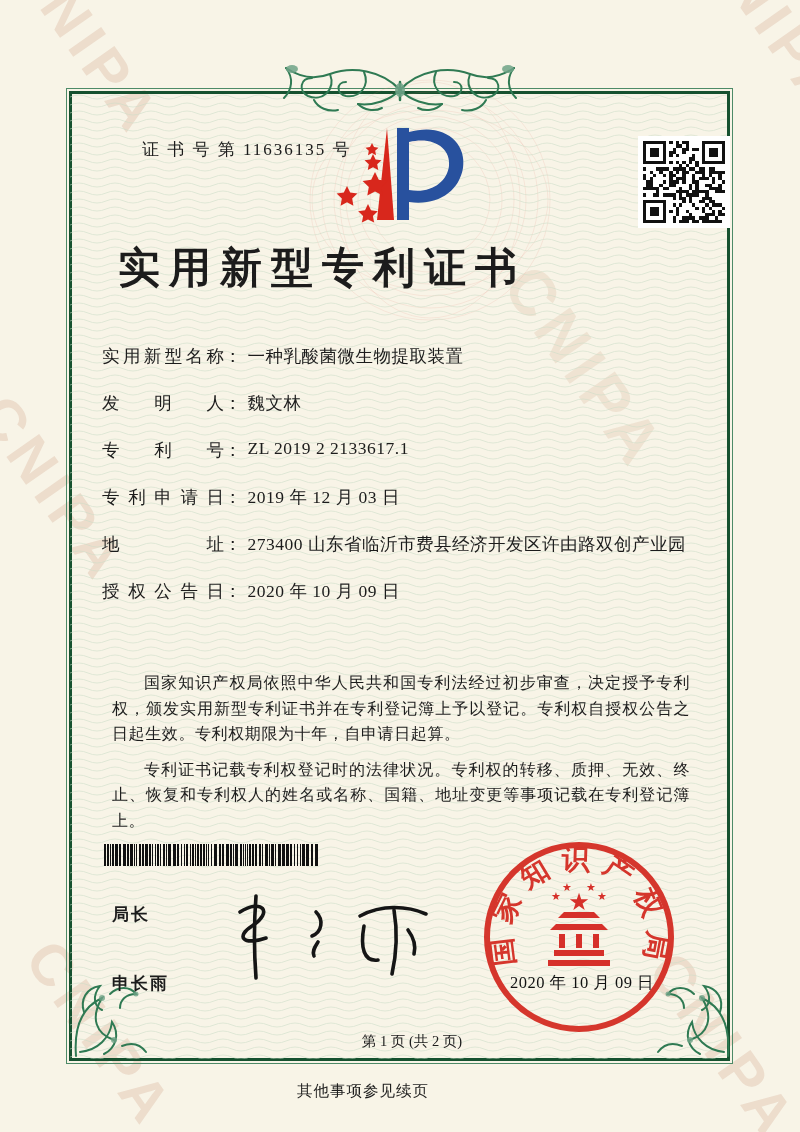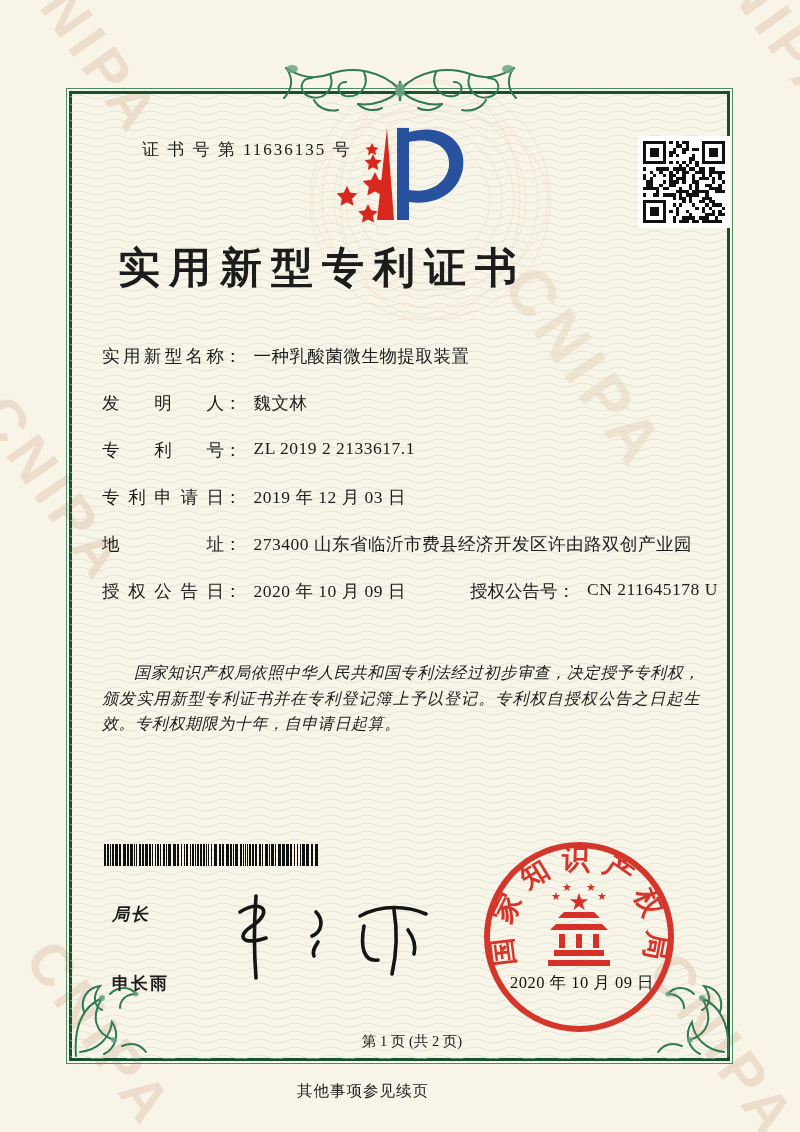--- a/index.html
+++ b/index.html
@@ -38,26 +38,26 @@
     left:0;top:240px;width:644px;text-align:center;
     font-size:42px;font-weight:bold;letter-spacing:9px;z-index:6;
   }
   .fields{left:102px;top:344px;width:606px;z-index:6;}
   .frow{height:47px;font-size:17.5px;white-space:nowrap;position:relative;}
   .flabel{
     display:inline-block;width:122px;vertical-align:top;
     text-align:justify;text-align-last:justify;-moz-text-align-last:justify;
   }
   .fcolon{display:inline-block;vertical-align:top;}
-  .fvalue{display:inline-block;vertical-align:top;margin-left:12px;letter-spacing:0.5px;}
+  .fvalue{display:inline-block;vertical-align:top;margin-left:6px;letter-spacing:0.5px;}
   .fpair2{position:absolute;left:368px;top:0;}
   .bodytext{left:102px;top:660px;width:598px;z-index:6;font-size:16px;line-height:25.5px;text-align:justify;letter-spacing:0.6px;}
-  .bodytext p{margin:0;text-indent:2em;font-style:italic;}
+  .bodytext p{margin:10px;text-indent:2em;}
   .barcode-box{left:104px;top:844px;z-index:6;}
-  .sig-title{left:112px;top:903px;font-size:17px;font-weight:bold;font-family:"Liberation Sans","DejaVu Sans",sans-serif;z-index:6;letter-spacing:2px;font-style:italic;}
+  .sig-title{left:112px;top:903px;font-size:17px;font-weight:bold;font-family:"Liberation Sans","DejaVu Sans",sans-serif;z-index:6;letter-spacing:2px;}
   .sig-name{left:112px;top:940px;font-size:17px;font-weight:bold;font-family:"Liberation Sans","DejaVu Sans",sans-serif;z-index:6;letter-spacing:2px;margin-top:32px;}
   .signature-svg{left:222px;top:882px;z-index:6;}
   .seal-svg{left:476px;top:834px;z-index:7;}
   .seal-date{
     left:486px;top:972px;width:192px;text-align:center;
     font-size:16.5px;color:#121212;z-index:8;letter-spacing:0.5px;
   }
   .page-info{left:0;top:1032px;width:800px;text-align:center;font-size:14.5px;z-index:6;margin-left:12px;}
   .cont-note{left:0;top:1081px;width:726px;text-align:center;font-size:15.5px;z-index:6;letter-spacing:1px;}
   .qr-box{
@@ -411,28 +411,26 @@
     <span class="flabel">专利号</span><span class="fcolon">：</span><span class="fvalue">ZL 2019 2 2133617.1</span>
   </div>
   <div class="frow">
     <span class="flabel">专利申请日</span><span class="fcolon">：</span><span class="fvalue">2019 年 12 月 03 日</span>
   </div>
   <div class="frow">
     <span class="flabel">地址</span><span class="fcolon">：</span><span class="fvalue">273400  山东省临沂市费县经济开发区许由路双创产业园</span>
   </div>
   <div class="frow">
     <span class="flabel">授权公告日</span><span class="fcolon">：</span><span class="fvalue">2020 年 10 月 09 日</span>
-    <span class="fpair2">
-      <span>授权公告号</span><span>：</span><span class="fvalue">CN 211645178 U</span>
-    </span>
   </div>
 </div>
 
 <div class="abs bodytext">
   <p>国家知识产权局依照中华人民共和国专利法经过初步审查，决定授予专利权，颁发实用新型专利证书并在专利登记簿上予以登记。专利权自授权公告之日起生效。专利权期限为十年，自申请日起算。</p>
+  <p>专利证书记载专利权登记时的法律状况。专利权的转移、质押、无效、终止、恢复和专利权人的姓名或名称、国籍、地址变更等事项记载在专利登记簿上。</p>
 </div>
 
 <div class="abs barcode-box" id="barcodebox"><svg width="215" height="22" viewBox="0 0 215 22" shape-rendering="crispEdges">
       <rect x="0" y="0" width="2" height="22" fill="#101010"></rect>
       <rect x="3" y="0" width="2" height="22" fill="#101010"></rect>
       <rect x="6" y="0" width="1" height="22" fill="#101010"></rect>
       <rect x="8" y="0" width="2" height="22" fill="#101010"></rect>
       <rect x="11" y="0" width="3" height="22" fill="#101010"></rect>
       <rect x="15" y="0" width="2" height="22" fill="#101010"></rect>
       <rect x="19" y="0" width="3" height="22" fill="#101010"></rect>

